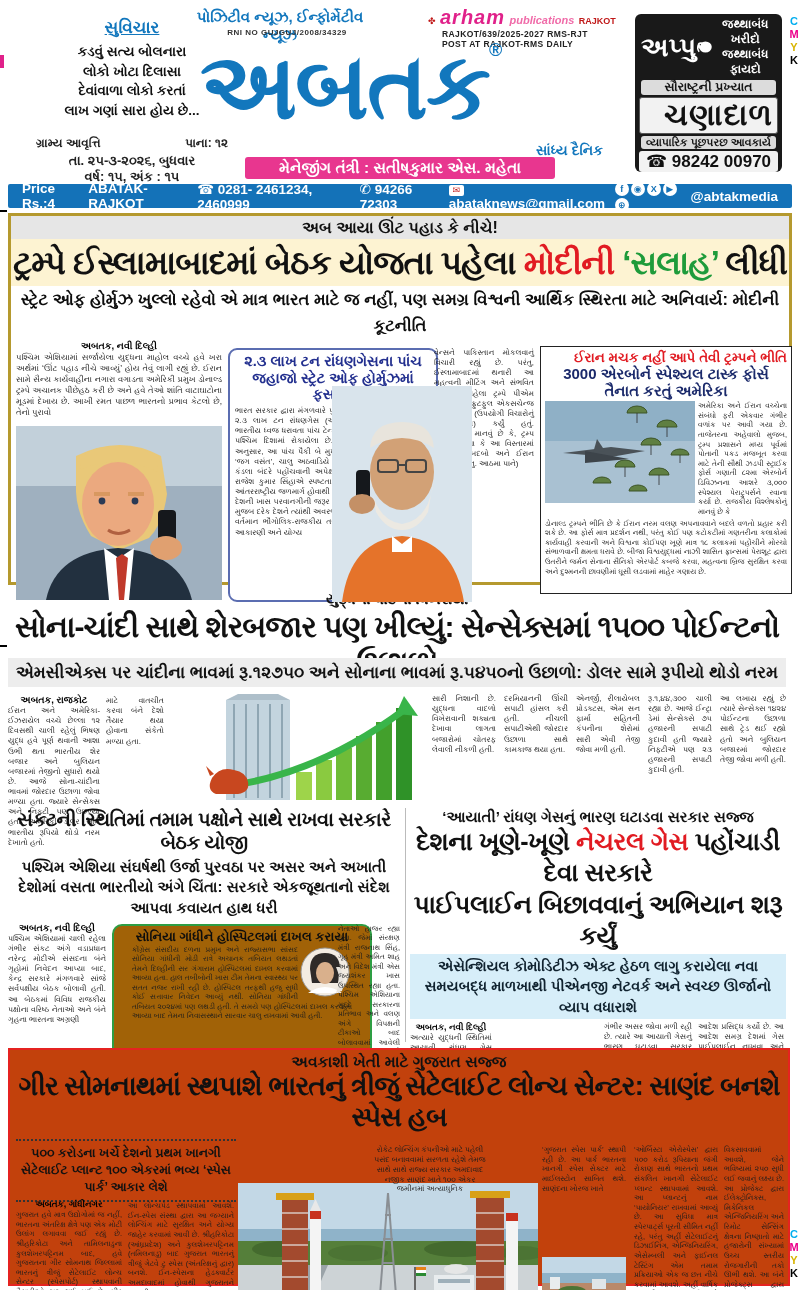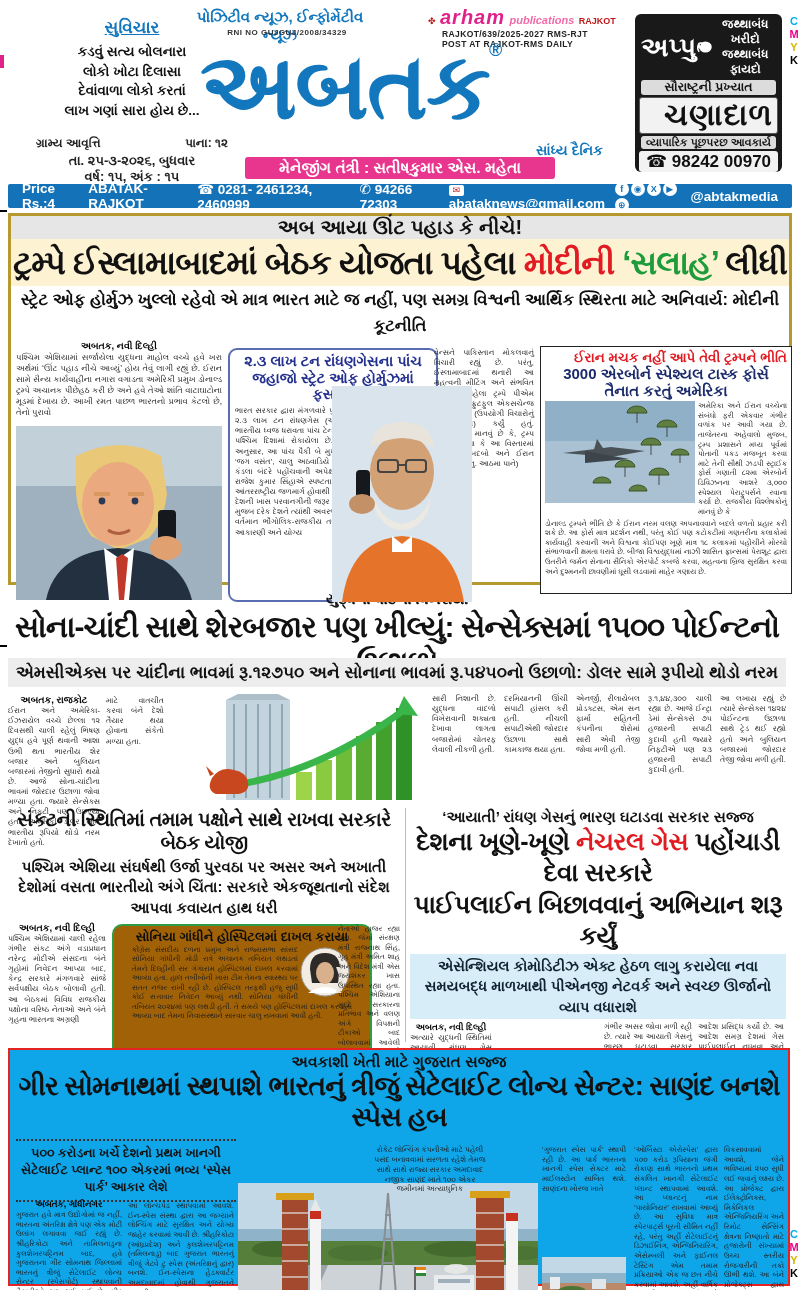--- a/index.html
+++ b/index.html
@@ -34,21 +34,21 @@
   .ad-inq{font-size:11px;font-weight:bold;}
   .ad-phone{font-size:17px;font-weight:800;}
   .ad-helper{font-size:11.5px;font-weight:bold;color:#fff;}
   .cmyk{font-size:11px;font-weight:bold;line-height:13px;text-align:center;width:12px;}
   
   .pricebar{background:#1472b8;color:#fff;font-weight:bold;font-size:13.5px;display:flex;align-items:center;padding:0 14px;border-radius:2px;}
   .soc{display:inline-block;width:14px;height:14px;border-radius:50%;background:#fff;color:#1472b8;font-size:9px;font-weight:bold;text-align:center;line-height:14px;margin-right:2px;}
   .env{display:inline-block;background:#fff;color:#c01818;font-size:9px;width:15px;height:11px;line-height:11px;text-align:center;border-radius:2px;}
   
   .s1box{border:3px solid #b5992e;background:#fff;}
-  .s1kicker{background:#e6e6e6;font-weight:bold;font-size:20px;line-height:23px;}
+  .s1kicker{background:#e6e6e6;font-weight:bold;font-size:16px;line-height:23px;}
   .s1head{background:#fdf3d2;font-weight:800;font-size:33px;line-height:47px;letter-spacing:-1px;}
   .red{color:#e11b22;} .green{color:#1e9b3a;}
   .s1sub{font-weight:bold;font-size:16.5px;line-height:26px;color:#0d0d0d;}
   .innerbox1{border:2px solid #5b6db1;border-radius:9px;background:#fff;padding:3px 5px;}
   .innerbox1 .t{color:#23308f;font-weight:800;font-size:14.5px;line-height:1.15;text-align:center;}
   .innerbox2{border:1.5px solid #222;background:#fff;padding:3px 4px;}
   .innerbox2 .t1{color:#e11b22;font-weight:800;font-size:13.5px;text-align:right;}
   .innerbox2 .t2{color:#1b2a6b;font-weight:800;font-size:15px;text-align:center;line-height:1.1;}
   
   .s2kicker{font-weight:bold;font-size:15px;}
@@ -56,21 +56,21 @@
   .s2sub{background:#ededed;font-weight:bold;font-size:17px;line-height:29px;}
   
   .s3head{font-weight:800;font-size:19.5px;letter-spacing:-.5px;}
   .s3sub{font-weight:bold;font-size:15px;line-height:1.35;}
   .soniabox{border:2px solid #2e9e44;border-radius:10px;background:#a16207;padding:3px 18px;}
   .soniabox .t{font-weight:800;font-size:13px;text-align:center;color:#0d0d0d;}
   .s3rkicker{font-weight:bold;font-size:15px;}
   .s3rhead{font-weight:800;font-size:25px;line-height:1.25;letter-spacing:-.5px;}
   .s3rsub{background:#d7eef9;font-weight:bold;font-size:14.5px;line-height:1.4;color:#10222f;}
   
-  .s4box{border:2.5px solid #e52320;background:#0ea5e9;}
+  .s4box{border:2.5px solid #e52320;background:#c2410c;}
   .s4kicker{font-weight:bold;font-size:15.5px;}
   .s4head{font-weight:800;font-size:27px;letter-spacing:-1px;}
   .s4sb{border-top:2px dotted #333;border-bottom:2px dotted #333;font-weight:bold;font-size:12.5px;line-height:1.35;text-align:center;padding:4px 2px;}
   .mark{background:#000;}
 </style>
 </head>
 <body>
 
 <div class="page">
 

